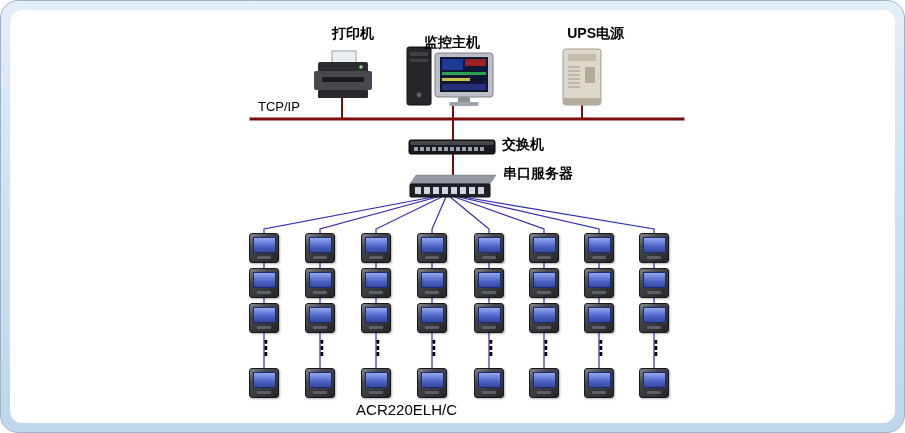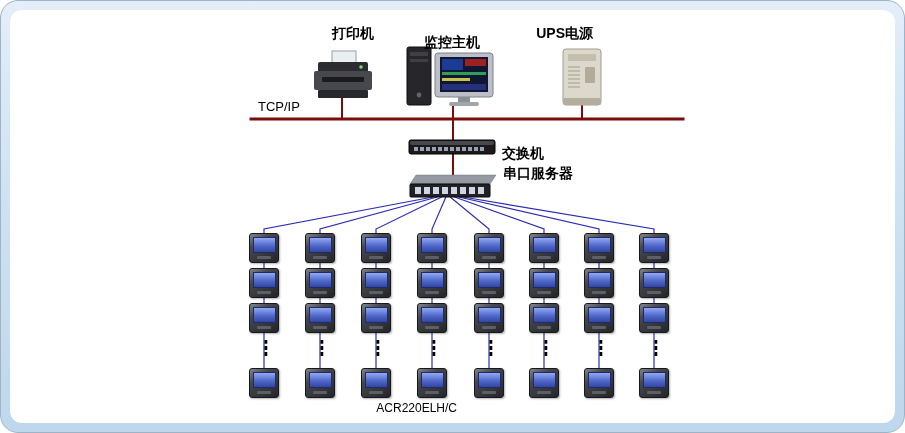--- a/index.html
+++ b/index.html
@@ -7,21 +7,21 @@
     position:relative;width:905px;height:433px;box-sizing:border-box;
     border:1px solid #9db4c8;border-radius:18px;overflow:hidden;
     background:linear-gradient(180deg,#e3eef9 0%,#cfe2f3 45%,#bed7ec 100%);
     font-family:"Liberation Sans",sans-serif;
   }
   .panel{position:absolute;left:9px;top:9px;right:9px;bottom:9px;background:#ffffff;border-radius:12px;}
   svg.layer{position:absolute;left:0;top:0;}
   .lbl{position:absolute;color:#000;font-weight:700;font-size:14px;white-space:nowrap;}
   .lbl.center{text-align:right;}
   .lbl-tcpip{font-weight:400;font-size:13px;}
-  .lbl-model{font-weight:400;font-size:12px;}
+  .lbl-model{font-weight:400;font-size:15px;}
   #meter-grid{position:absolute;left:0;top:0;width:905px;height:433px;}
   .meter{
     position:absolute;width:30px;height:30px;box-sizing:border-box;border-radius:3px;
     background:linear-gradient(145deg,#83868c 0%,#46484d 30%,#242529 100%);
     border:1px solid #17181a;box-shadow:1px 1px 2px rgba(0,0,0,.3);
   }
   .meter::before{
     content:"";position:absolute;left:3px;top:3px;width:21px;height:14px;
     background:linear-gradient(180deg,#93a9ee 0%,#5068cc 55%,#33479f 100%);
     border:1px solid #1e2a6b;
@@ -169,18 +169,18 @@
       <div class="meter" style="left: 583px; top: 367px;"></div>
       <div class="meter" style="left: 638px; top: 232px;"></div>
       <div class="meter" style="left: 638px; top: 267px;"></div>
       <div class="meter" style="left: 638px; top: 302px;"></div>
       <div class="vdots" style="left: 647px; top: 337px;">⋮</div>
       <div class="meter" style="left: 638px; top: 367px;"></div>
     </div>
 
   <div class="lbl center" style="left:313px;top:24px;width:60px">打印机</div>
   <div class="lbl center" style="left:409px;top:33px;width:70px">监控主机</div>
-  <div class="lbl center" style="left:522px;top:24px;width:70px">UPS电源</div>
+  <div class="lbl center" style="left:553px;top:24px;width:70px">UPS电源</div>
   <div class="lbl lbl-tcpip" style="left:257px;top:98px">TCP/IP</div>
-  <div class="lbl" style="left:501px;top:144px">交换机</div>
+  <div class="lbl" style="left:501px;top:135px">交换机</div>
   <div class="lbl" style="left:502px;top:164px">串口服务器</div>
   <div class="lbl lbl-model center" style="left:340px;top:400px;width:116px">ACR220ELH/C</div>
 </div>
 
 </body></html>

